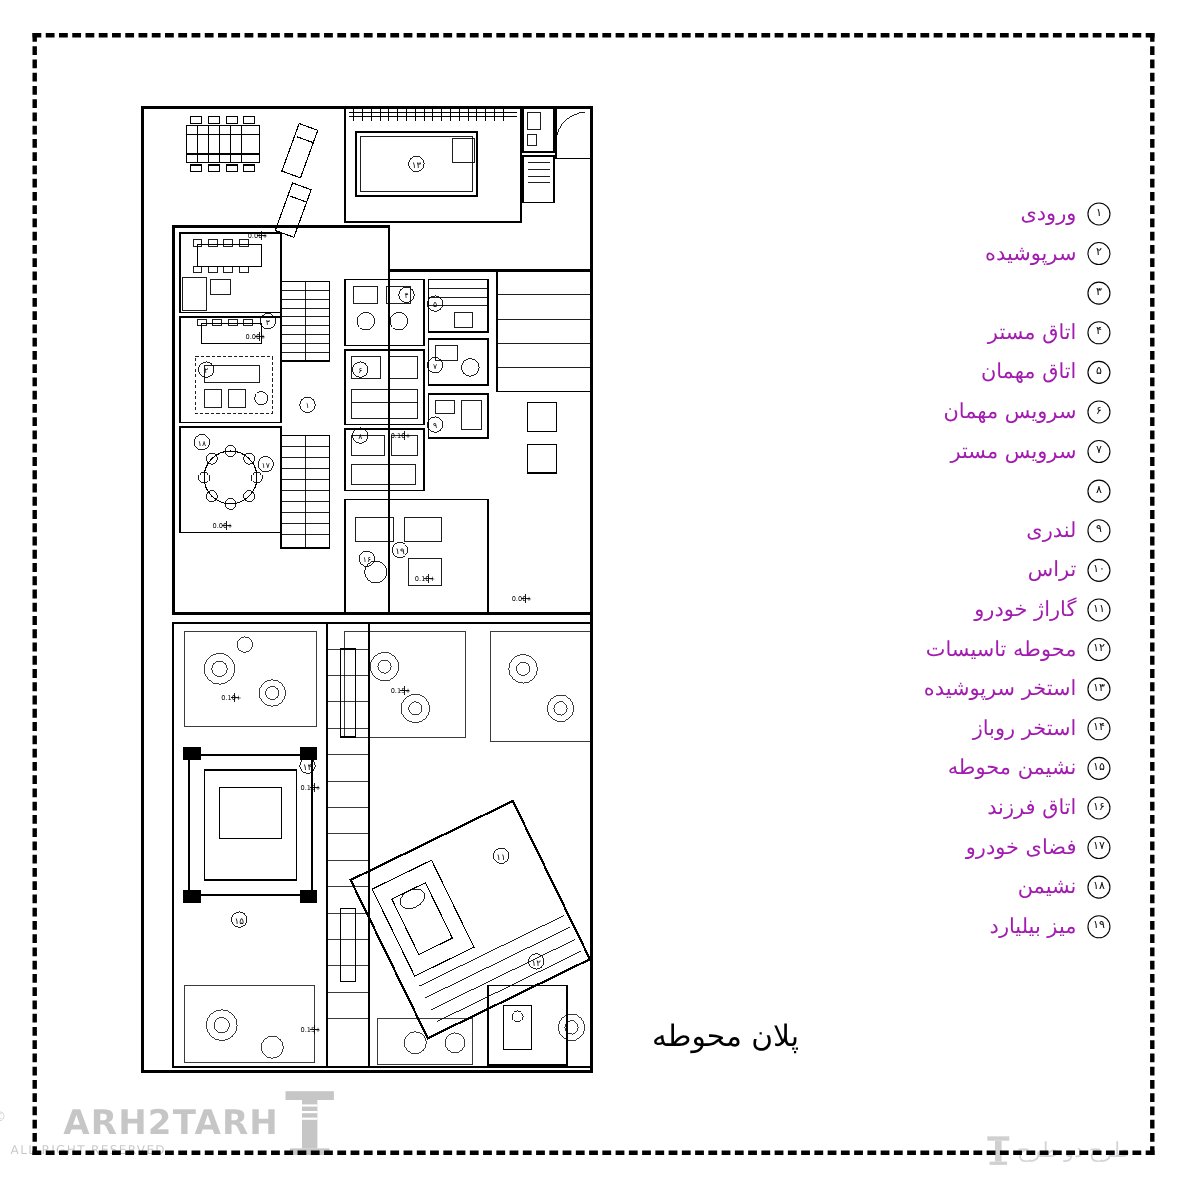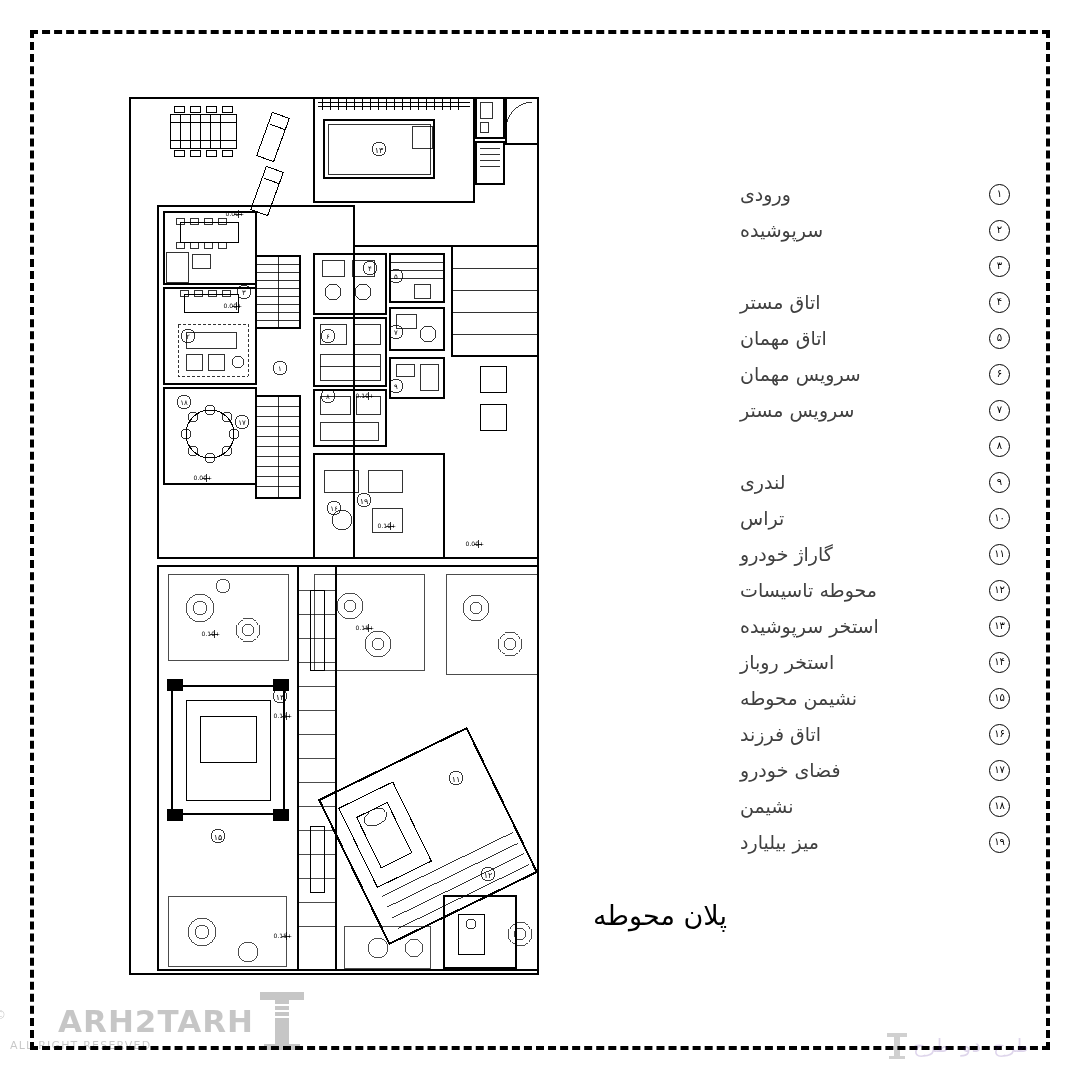--- a/index.html
+++ b/index.html
@@ -60,32 +60,32 @@
     border-radius: 50%;
     font-size: 10px;
     line-height: 18px;
     text-align: center;
     color: #000;
     font-family: "DejaVu Sans", sans-serif;
   }
   .legend-label {
     flex: 1 1 auto;
     font-size: 19px;
-    color: #404040;
-    text-align: left;
+    color: #a21caf;
+    text-align: right;
     font-family: "DejaVu Sans", sans-serif;
     white-space: nowrap;
     letter-spacing: 1px;
   }
 
   
   #plan-title {
     position: absolute;
     left: 560px;
-    top: 900px;
+    top: 927px;
     width: 200px;
     text-align: center;
     font-size: 27px;
     color: #000;
     font-family: "DejaVu Sans", sans-serif;
     letter-spacing: 1px;
   }
 
   
   #watermark {
@@ -133,22 +133,22 @@
     right: 52px;
     top: 1032px;
     opacity: 0.18;
     display: flex;
     flex-direction: row-reverse;
     align-items: center;
     gap: 6px;
   }
   #watermark-fa .wm-fa-text {
     font-size: 19px;
-    color: #4c1d95;
-    font-family: Liberation Mono, monospace;
+    color: #0f172a;
+    font-family: Liberation Serif, serif;
   }
   #watermark-fa .wm-fa-mark { width: 22px; height: 28px; }
 </style>
 </head>
 <body>
 
 <div id="sheet-border"></div>
 
 <div id="plan-drawing">
 <svg width="415" height="880" viewBox="0 0 415 880" xmlns="http://www.w3.org/2000/svg">

